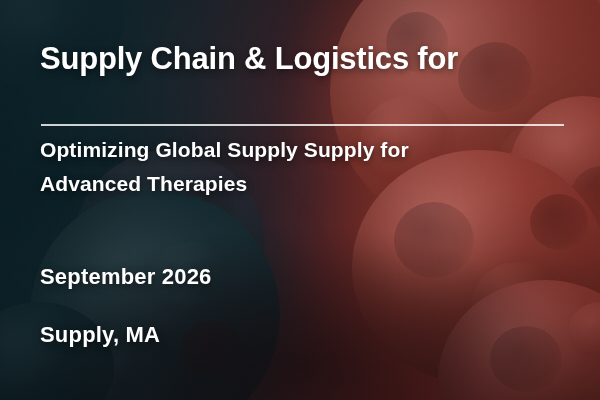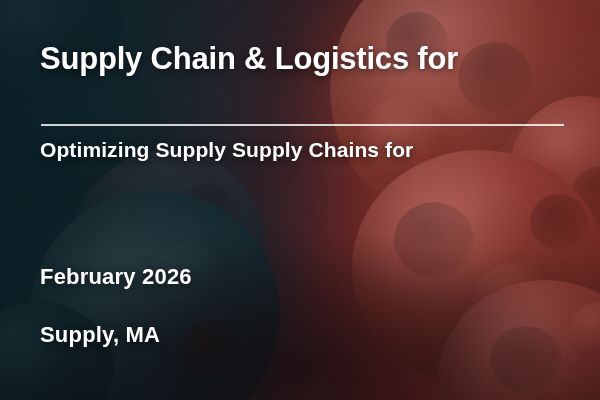--- a/index.html
+++ b/index.html
@@ -256,20 +256,21 @@
 
   <div id="content">
 
     <h1 id="event-title">
       <span class="tline">Supply Chain &amp; Logistics for</span>
     </h1>
 
     <div id="title-divider"></div>
 
     <h2 id="event-subtitle">
-      <span class="sline">Optimizing Supply Supply Chains for</span>
+      <span class="sline">Optimizing Global Supply Supply for</span>
+      <span class="sline">Advanced Therapies</span>
     </h2>
 
-    <p class="detail" id="event-date">February 2026</p>
+    <p class="detail" id="event-date">September 2026</p>
     <p class="detail" id="event-place">Supply, MA</p>
 
   </div>
 </div>
 
 </body></html>

